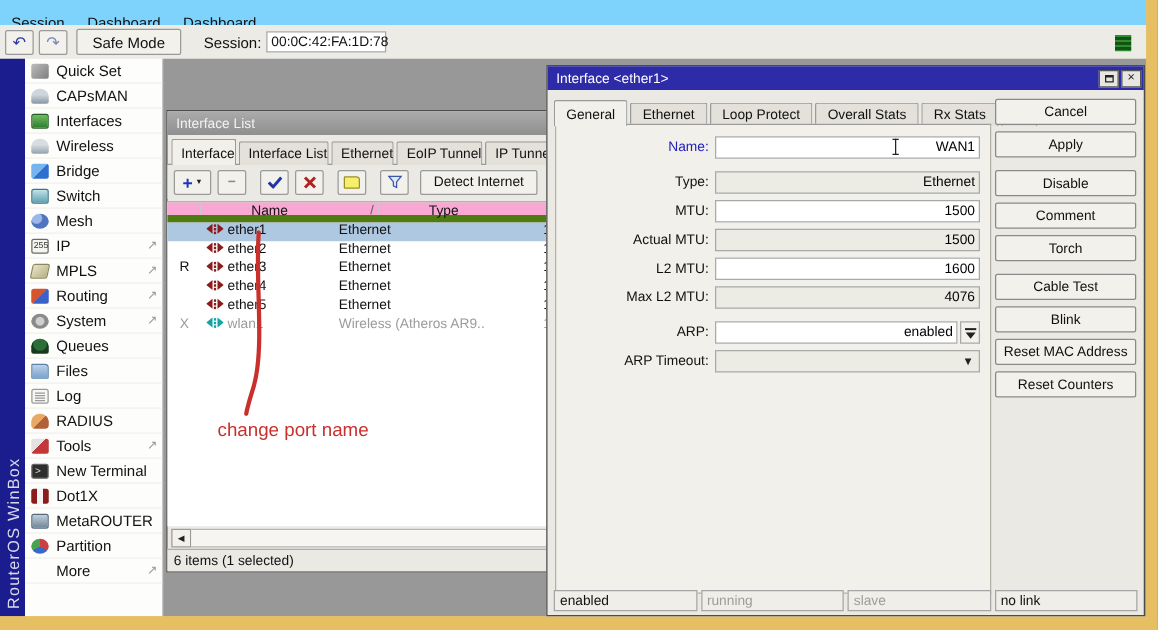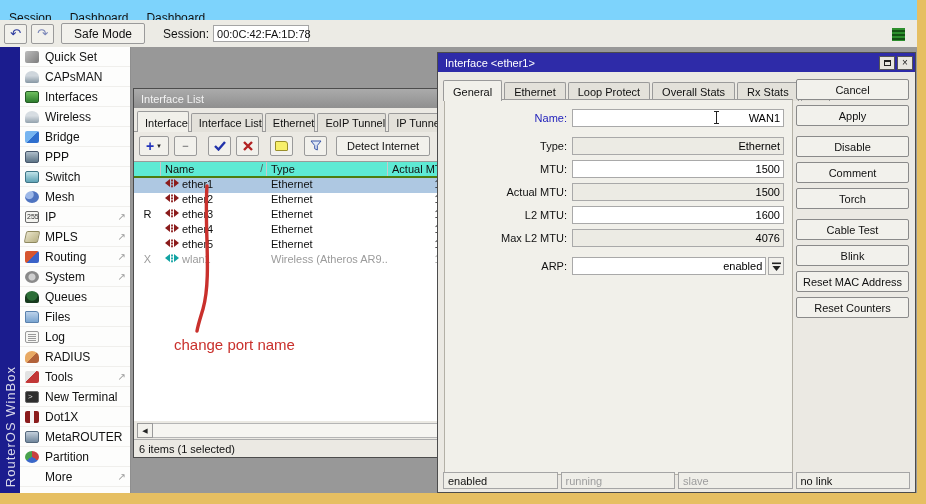--- a/index.html
+++ b/index.html
@@ -77,21 +77,21 @@
   .wtabs { height:24px; display:flex; align-items:flex-end; padding-left:3px; border-bottom:1px solid #9a9a9a; }
   .wtab { border:1px solid #9a9a9a; border-bottom:none; border-radius:2px 2px 0 0; background:#e3e1da;
           padding:3px 0 3px 7px; margin-right:2px; white-space:nowrap; position:relative; top:1px; }
   .wtab.active { background:#f1f0ea; padding-top:5px; z-index:2; }
   .wtools { height:27px; display:flex; align-items:center; padding-left:5px; background:#ebe9e3; }
   .ibtn { height:20px; min-width:23px; border:1px solid #9a9a9a; border-radius:2px; background:#f2f1ec;
           display:flex; align-items:center; justify-content:center; margin-right:5px; }
   .ibtn.wide { padding:0 10px; margin-left:4px; }
   .gap6 { width:6px; }
   .tbl { position:absolute; left:0; top:72px; right:0; bottom:36px; background:#fff; border-top:1px solid #9a9a9a; }
-  .thead { display:flex; height:16px; background:#5eead4; border-bottom:2px solid #4d7c0f; }
+  .thead { display:flex; height:16px; background:#f9a8d4; border-bottom:6px solid #4d7c0f;gap:36px; }
   .th { border-right:1px solid #c9c9c9; padding:1px 4px; position:relative; }
   .th.c0{ width:27px; } .th.c1{ width:106px; } .th.c2{ width:121px; } .th.c3{ width:75px; }
   .th .sort { position:absolute; right:3px; top:1px; color:#555; font-size:10px; }
   .trow { display:flex; height:15px; align-items:center; }
   .td { padding:0 4px; height:15px; display:flex; overflow:hidden; white-space:nowrap; }
   .td.c0{ width:27px; justify-content:center; padding:0; } .td.c1{ width:106px; gap:3px; }
   .td.c2{ width:121px; } .td.c3{ width:75px; justify-content:flex-end; }
   .trow.selected { background:#aec8e2; }
   .trow.disabled .td { color:#9b9b9b; }
   .rowicn { display:inline-flex; width:14px; height:10px; }
@@ -207,25 +207,20 @@
           <span class="slabel">Wireless</span>
           <span class="sub"></span>
         </div>
 
         <div class="sitem">
           <span class="sicn i-bridge"></span>
           <span class="slabel">Bridge</span>
           <span class="sub"></span>
         </div>
 
-        <div class="sitem">
-          <span class="sicn i-ppp"></span>
-          <span class="slabel">PPP</span>
-          <span class="sub"></span>
-        </div>
 
         <div class="sitem">
           <span class="sicn i-switch"></span>
           <span class="slabel">Switch</span>
           <span class="sub"></span>
         </div>
 
         <div class="sitem">
           <span class="sicn i-mesh"></span>
           <span class="slabel">Mesh</span>
@@ -573,20 +568,28 @@
 
                 <span class="updown">
                   <svg width="11" height="11" viewBox="0 0 11 11">
                     <rect x="1" y="1.5" width="9" height="1.6" fill="#222"></rect>
                     <polygon points="1.5,5 9.5,5 5.5,10" fill="#222"></polygon>
                   </svg>
                 </span>
               </div>
             </div>
 
+            <div class="frow readonly combo">
+              <div class="flabel">ARP Timeout:</div>
+              <div class="fctrl">
+                <input type="text" readonly="" value="" style="">
+                <span class="arr">▼</span>
+
+              </div>
+            </div>
           </div>
       </div>
       <div class="dbtns">
 
           <div class="dbtn">Cancel</div>
           <div class="dbtn">Apply</div>
           <div class="dbtn group-start">Disable</div>
           <div class="dbtn">Comment</div>
           <div class="dbtn">Torch</div>
           <div class="dbtn group-start">Cable Test</div>

